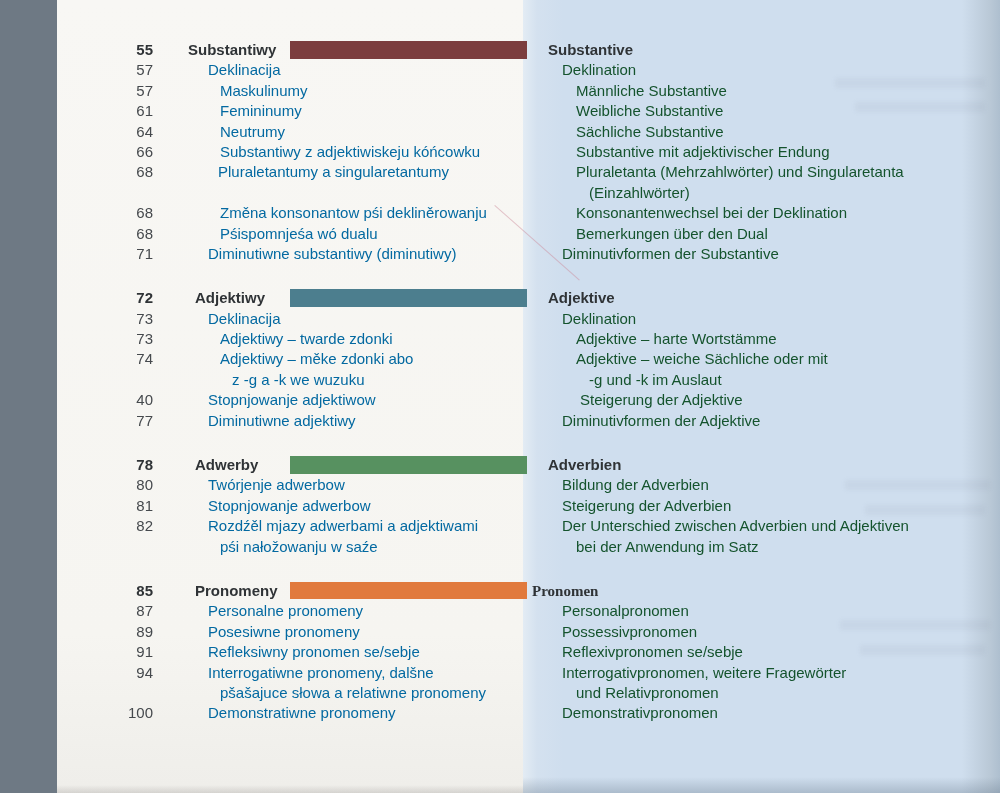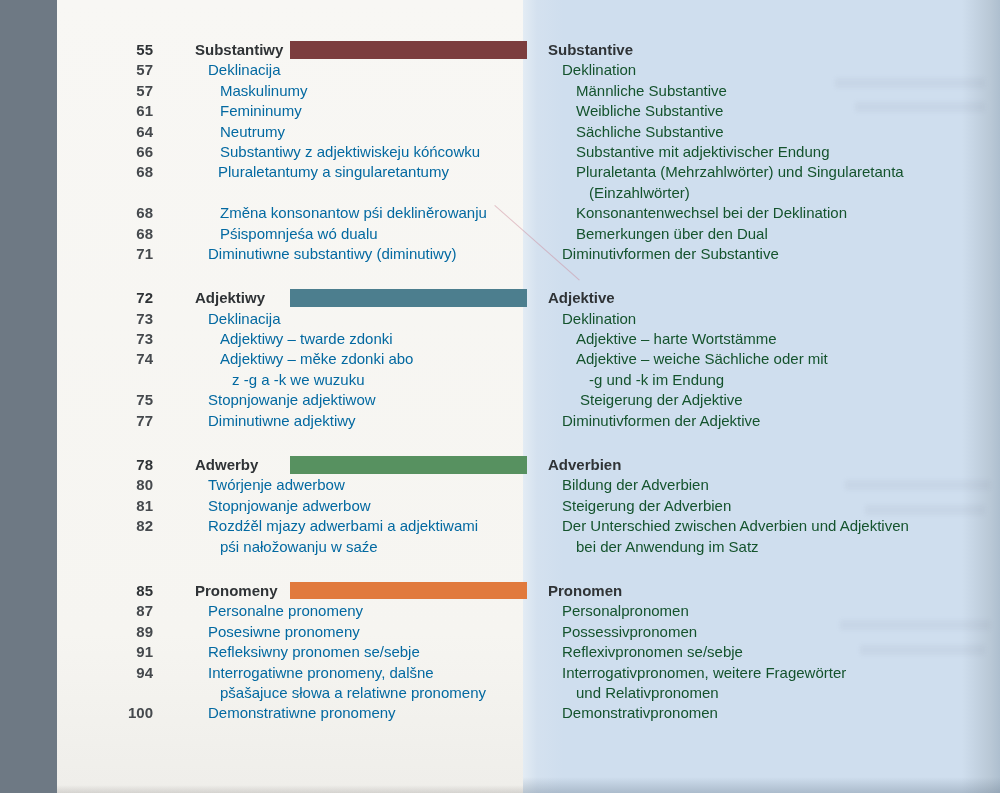--- a/index.html
+++ b/index.html
@@ -20,21 +20,21 @@
   .left-page-bottom{position:absolute;left:57px;bottom:0;width:466px;height:8px;
     background:linear-gradient(180deg,rgba(90,90,90,0) 0%,rgba(90,90,90,0.12) 100%);}
   .ghost{position:absolute;background:rgba(110,125,150,0.08);filter:blur(2px);border-radius:2px;}
   .scratch{position:absolute;left:495px;top:205px;width:113px;height:1px;
     background:rgba(205,140,155,0.5);transform:rotate(41.4deg);transform-origin:left top;}
 
   .toc{position:absolute;left:0;top:40px;width:836px;}
   .row{position:relative;height:20.4px;}
   .spacer{height:24px;}
   .num{position:absolute;left:98px;width:55px;text-align:right;
-    font-size:15px;color:#45494d;line-height:20.4px;white-space:nowrap;font-weight:bold;}
+    font-size:15px;color:#45494d;line-height:20.4px;white-space:nowrap;}
   .ltext{position:absolute;font-size:15px;color:#0369a1;line-height:20.4px;white-space:nowrap;}
   .rtext{position:absolute;font-size:15px;color:#14532d;line-height:20.4px;white-space:nowrap;}
   .bold{font-weight:bold;color:#2f3336;}
   .bar{position:absolute;left:290px;width:237px;top:1px;height:17.5px;}
 </style>
 </head>
 <body>
 
 <div class="spread">
   <div class="spine"></div>
@@ -46,21 +46,21 @@
   <div class="ghost" style="left:845px;top:480px;width:145px;height:10px;"></div>
   <div class="ghost" style="left:865px;top:505px;width:120px;height:10px;"></div>
   <div class="ghost" style="left:840px;top:620px;width:150px;height:10px;"></div>
   <div class="ghost" style="left:860px;top:645px;width:125px;height:10px;"></div>
 
   <div class="scratch"></div>
 
   <div class="toc" id="toc">
       <div class="row">
         <span class="num bold">55</span>
-        <span class="ltext bold" style="left: 195px;">Substantiwy</span>
+        <span class="ltext bold" style="left: 188px;">Substantiwy</span>
         <div class="bar" style="background: rgb(124, 61, 62);"></div>
         <span class="rtext bold" style="left: 548px;">Substantive</span>
       </div>
       <div class="row">
         <span class="num">57</span>
         <span class="ltext" style="left: 208px;">Deklinacija</span>
         <span class="rtext" style="left: 562px;">Deklination</span>
       </div>
       <div class="row">
         <span class="num">57</span>
@@ -122,24 +122,24 @@
         <span class="ltext" style="left: 220px;">Adjektiwy – twarde zdonki</span>
         <span class="rtext" style="left: 576px;">Adjektive – harte Wortstämme</span>
       </div>
       <div class="row">
         <span class="num">74</span>
         <span class="ltext" style="left: 220px;">Adjektiwy – měke zdonki abo</span>
         <span class="rtext" style="left: 576px;">Adjektive – weiche Sächliche oder mit</span>
       </div>
       <div class="row">
         <span class="ltext" style="left: 232px;">z -g a -k we wuzuku</span>
-        <span class="rtext" style="left: 589px;">-g und -k im Endung</span>
-      </div>
-      <div class="row">
-        <span class="num">75</span>
+        <span class="rtext" style="left: 589px;">-g und -k im Auslaut</span>
+      </div>
+      <div class="row">
+        <span class="num">40</span>
         <span class="ltext" style="left: 208px;">Stopnjowanje adjektiwow</span>
         <span class="rtext" style="left: 580px;">Steigerung der Adjektive</span>
       </div>
       <div class="row">
         <span class="num">77</span>
         <span class="ltext" style="left: 208px;">Diminutiwne adjektiwy</span>
         <span class="rtext" style="left: 562px;">Diminutivformen der Adjektive</span>
       </div>
       <div class="spacer"></div>
       <div class="row">
@@ -165,21 +165,21 @@
       </div>
       <div class="row">
         <span class="ltext" style="left: 220px;">pśi nałožowanju w saźe</span>
         <span class="rtext" style="left: 576px;">bei der Anwendung im Satz</span>
       </div>
       <div class="spacer"></div>
       <div class="row">
         <span class="num bold">85</span>
         <span class="ltext bold" style="left: 195px;">Pronomeny</span>
         <div class="bar" style="background: rgb(225, 122, 61);"></div>
-        <span class="rtext bold" style="left: 548px;">Pronomen</span>
+        <span class="rtext bold" style="left: 532px; font-family: Liberation Serif, serif;">Pronomen</span>
       </div>
       <div class="row">
         <span class="num">87</span>
         <span class="ltext" style="left: 208px;">Personalne pronomeny</span>
         <span class="rtext" style="left: 562px;">Personalpronomen</span>
       </div>
       <div class="row">
         <span class="num">89</span>
         <span class="ltext" style="left: 208px;">Posesiwne pronomeny</span>
         <span class="rtext" style="left: 562px;">Possessivpronomen</span>

